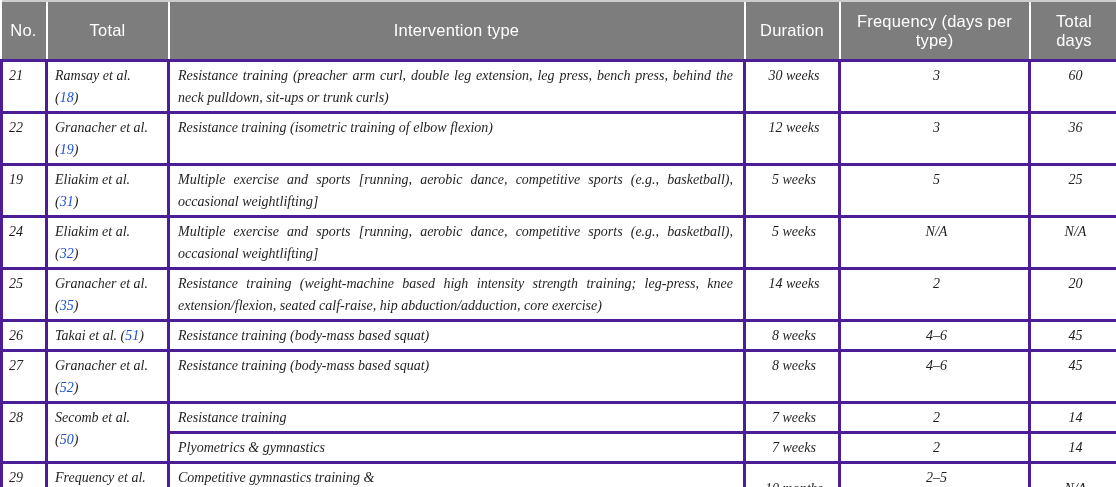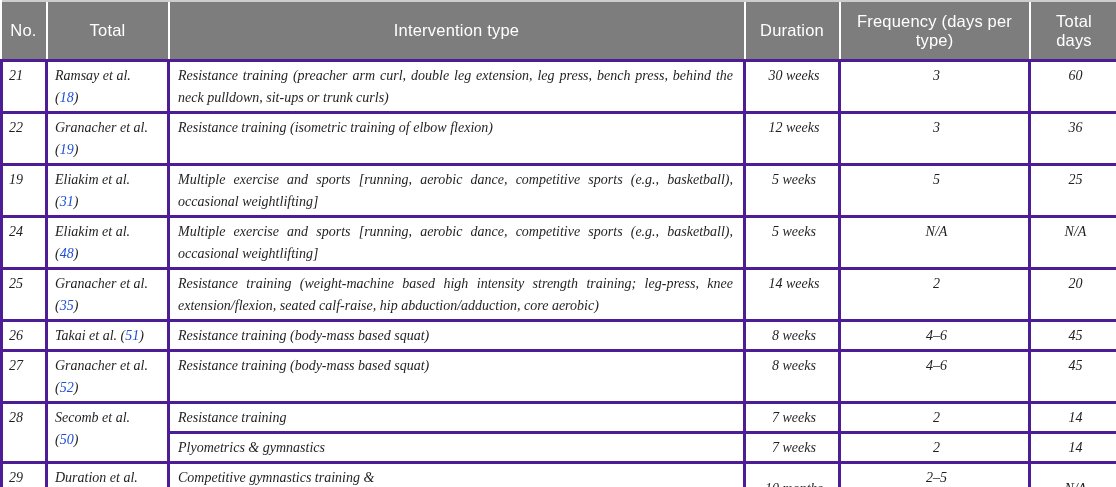--- a/index.html
+++ b/index.html
@@ -112,34 +112,34 @@
       </td>
       <td class="c-interv">Multiple exercise and sports [running, aerobic dance, competitive sports (e.g., basketball), occasional weightlifting]</td>
       <td class="c-duration">5 weeks</td>
       <td class="c-freq">5</td>
       <td class="c-total">25</td>
     </tr>
 
     <tr style="height:46px">
       <td class="c-no">24</td>
       <td class="c-author">
-        <span>Eliakim et al.</span><span class="ref-wrap"><span class="ref-num">48</span></span>
+        <span>Eliakim et al.</span><span class="ref-wrap"><span class="ref-num">32</span></span>
       </td>
       <td class="c-interv">Multiple exercise and sports [running, aerobic dance, competitive sports (e.g., basketball), occasional weightlifting]</td>
       <td class="c-duration">5 weeks</td>
       <td class="c-freq">N/A</td>
       <td class="c-total">N/A</td>
     </tr>
 
     <tr style="height:47px">
       <td class="c-no">25</td>
       <td class="c-author">
         <span>Granacher et al.</span><span class="ref-wrap"><span class="ref-num">35</span></span>
       </td>
-      <td class="c-interv">Resistance training (weight-machine based high intensity strength training; leg-press, knee extension/flexion, seated calf-raise, hip abduction/adduction, core aerobic)</td>
+      <td class="c-interv">Resistance training (weight-machine based high intensity strength training; leg-press, knee extension/flexion, seated calf-raise, hip abduction/adduction, core exercise)</td>
       <td class="c-duration">14 weeks</td>
       <td class="c-freq">2</td>
       <td class="c-total">20</td>
     </tr>
 
     <tr style="height:23px">
       <td class="c-no">26</td>
       <td class="c-author">
         <span>Takai et al.</span><span class="ref-wrap inline"><span class="ref-num">51</span></span>
       </td>
@@ -173,21 +173,21 @@
     <tr style="height:24px">
       <td class="c-interv">Plyometrics &amp; gymnastics</td>
       <td class="c-duration">7 weeks</td>
       <td class="c-freq">2</td>
       <td class="c-total">14</td>
     </tr>
 
     <tr style="height:50px">
       <td class="c-no" rowspan="2">29</td>
       <td class="c-author" rowspan="2">
-        <span>Duration et al.</span><span class="ref-wrap"><span class="ref-num">43</span></span>
+        <span>Frequency et al.</span><span class="ref-wrap"><span class="ref-num">43</span></span>
       </td>
       <td class="c-interv multiline" style="text-align:left">Competitive gymnastics training &amp;
 neuromuscular training</td>
       <td class="c-duration vmid">10 months</td>
       <td class="c-freq multiline vmid">2–5
 2</td>
       <td class="c-total vmid">N/A</td>
     </tr>
 
   </tbody>

